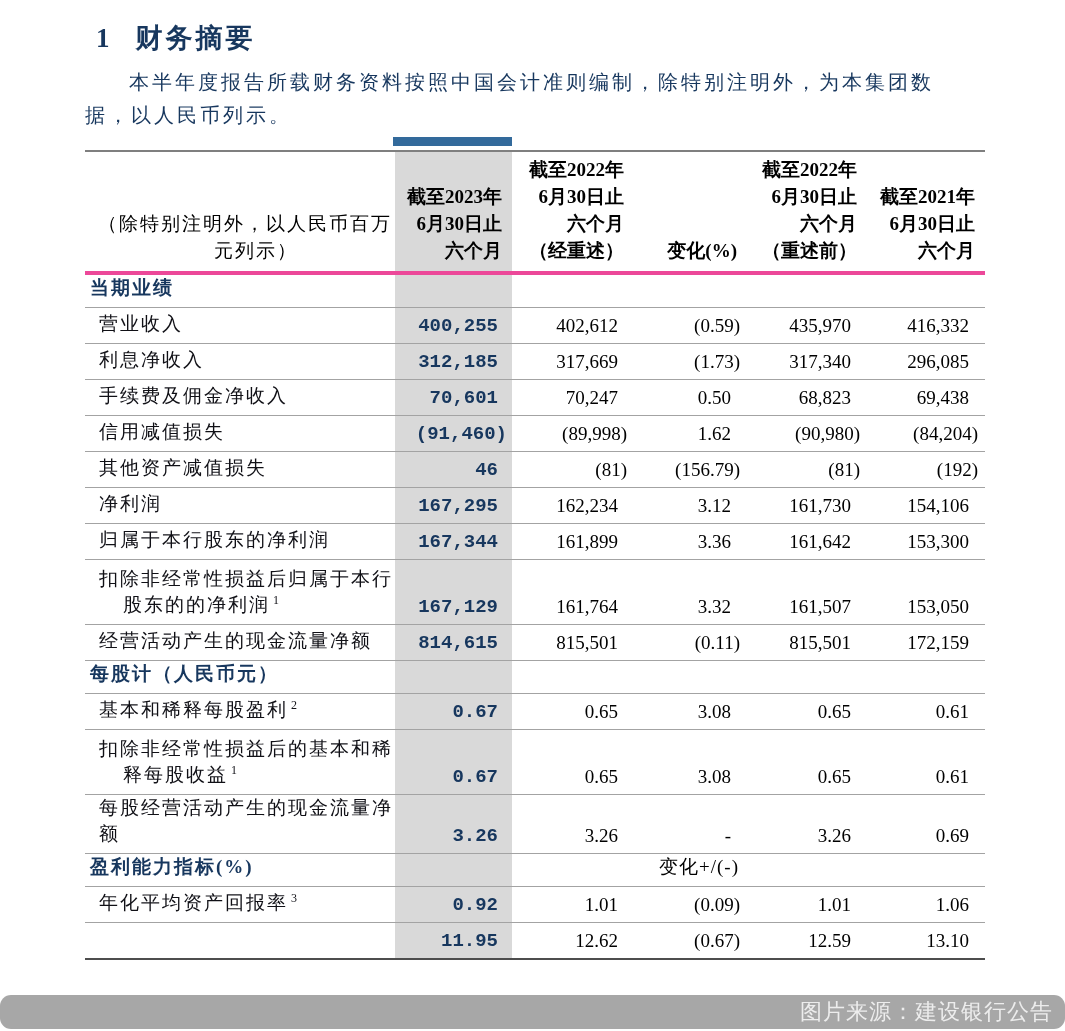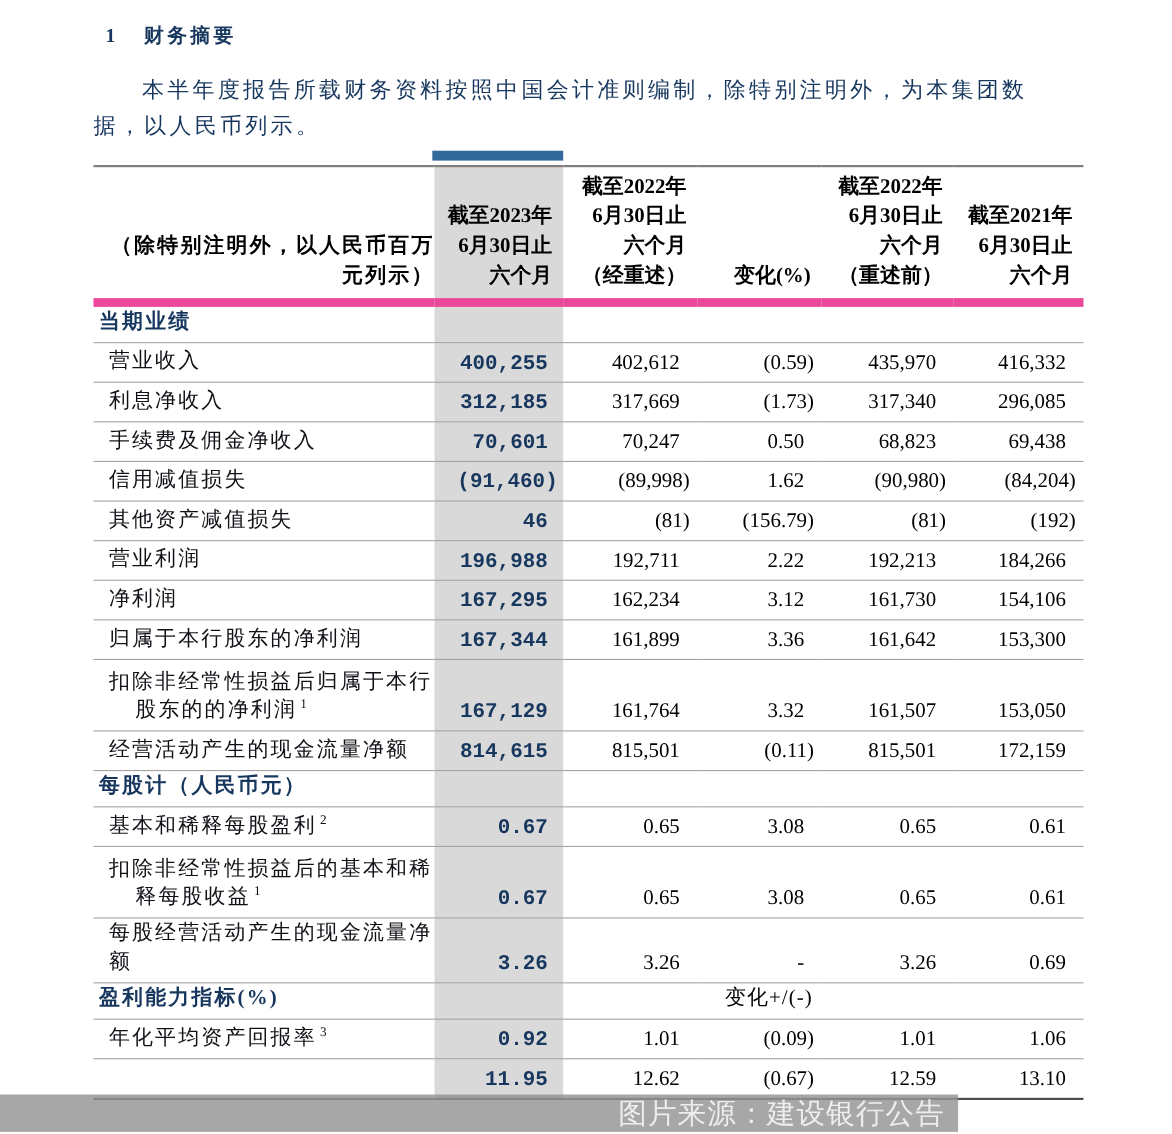--- a/index.html
+++ b/index.html
@@ -7,21 +7,21 @@
     width:1065px;height:1031px;position:relative;overflow:hidden;
     background:#ffffff;
     font-family:"Liberation Serif","DejaVu Serif",serif;
     color:#000;
   }
   .page{position:absolute;inset:0;}
 
   
   h1.title{
     position:absolute;top:20px;left:96px;margin:0;
-    font-size:18px;font-weight:bold;color:var(--heading-text,#17375E);
+    font-size:27px;font-weight:bold;color:var(--heading-text,#17375E);
     letter-spacing:3px;
   }
   h1.title .num{margin-right:26px;letter-spacing:0;}
 
   
   .intro{
     position:absolute;top:66px;left:85px;width:910px;margin:0;
     font-size:20px;line-height:33px;letter-spacing:3px;
     color:var(--heading-text,#17375E);
   }
@@ -40,24 +40,24 @@
     border-collapse:collapse;table-layout:fixed;
     border-top:2px solid #7f7f7f;
     font-size:19px;
   }
   col.c0{width:310px;} col.c1{width:117px;} col.c2{width:122px;}
   col.c3{width:113px;} col.c4{width:120px;} col.c5{width:118px;}
 
   thead th{
     vertical-align:bottom;font-weight:bold;text-align:right;
     height:112px;padding:0 10px 7px 0;line-height:27px;
-    border-bottom:8px solid #ec4899;
+    border-bottom:4px solid #ec4899;
   }
   thead th.h-label{
-    text-align:right;font-weight:bold;padding:0 0 7px 10px;
+    text-align:center;font-weight:normal;padding:0 0 7px 10px;
     letter-spacing:2px;
   }
   thead th.h-label .hl2{padding-left:22px;}
   .bg2023{background:var(--highlight-column,#D9D9D9);}
 
   tbody td{
     border-bottom:1px solid #a3a3a3;
     vertical-align:bottom;
     height:35px;padding:0 0 6px 0;
   }
@@ -79,25 +79,26 @@
   td.v2023{
     text-align:right;padding-right:14px;font-weight:bold;
     color:var(--heading-text,#17375E);
     font-family:Liberation Mono, monospace;
   }
   td.v2023.paren{padding-right:5px;}
   td.chg-note{text-align:right;padding-right:8px;letter-spacing:1px;}
 
   
   .watermark{
-    position:absolute;top:995px;left:0;width:871px;height:34px;
+    position:absolute;top:995px;left:0;width:1065px;height:34px;
     background:var(--watermark-bg,rgba(148,148,148,0.82));
-    color:#ededed;font-size:26px;line-height:34px;text-align:right;
+    color:#ededed;font-size:22px;line-height:34px;text-align:right;
     padding-right:12px;box-sizing:border-box;letter-spacing:1px;
     font-family:"Liberation Sans","DejaVu Sans",sans-serif;
+    border-radius:11px;
   }
 </style>
 </head>
 <body>
 
 <div class="page">
 
   <h1 class="title"><span class="num">1</span><span>财务摘要</span></h1>
 
   <p class="intro">
@@ -192,28 +193,20 @@
         </tr>
         <tr class="data">
           <td class="c-label"><span class="">其他资产减值损失</span></td>
           <td class="v2023 bg2023">46</td>
           <td class="num paren">(81)</td>
           <td class="num paren">(156.79)</td>
           <td class="num paren">(81)</td>
           <td class="num paren">(192)</td>
         </tr>
         <tr class="data">
-          <td class="c-label"><span class="">营业利润</span></td>
-          <td class="v2023 bg2023">196,988</td>
-          <td class="num">192,711</td>
-          <td class="num">2.22</td>
-          <td class="num">192,213</td>
-          <td class="num">184,266</td>
-        </tr>
-        <tr class="data">
           <td class="c-label"><span class="">净利润</span></td>
           <td class="v2023 bg2023">167,295</td>
           <td class="num">162,234</td>
           <td class="num">3.12</td>
           <td class="num">161,730</td>
           <td class="num">154,106</td>
         </tr>
         <tr class="data">
           <td class="c-label"><span class="">归属于本行股东的净利润</span></td>
           <td class="v2023 bg2023">167,344</td>

